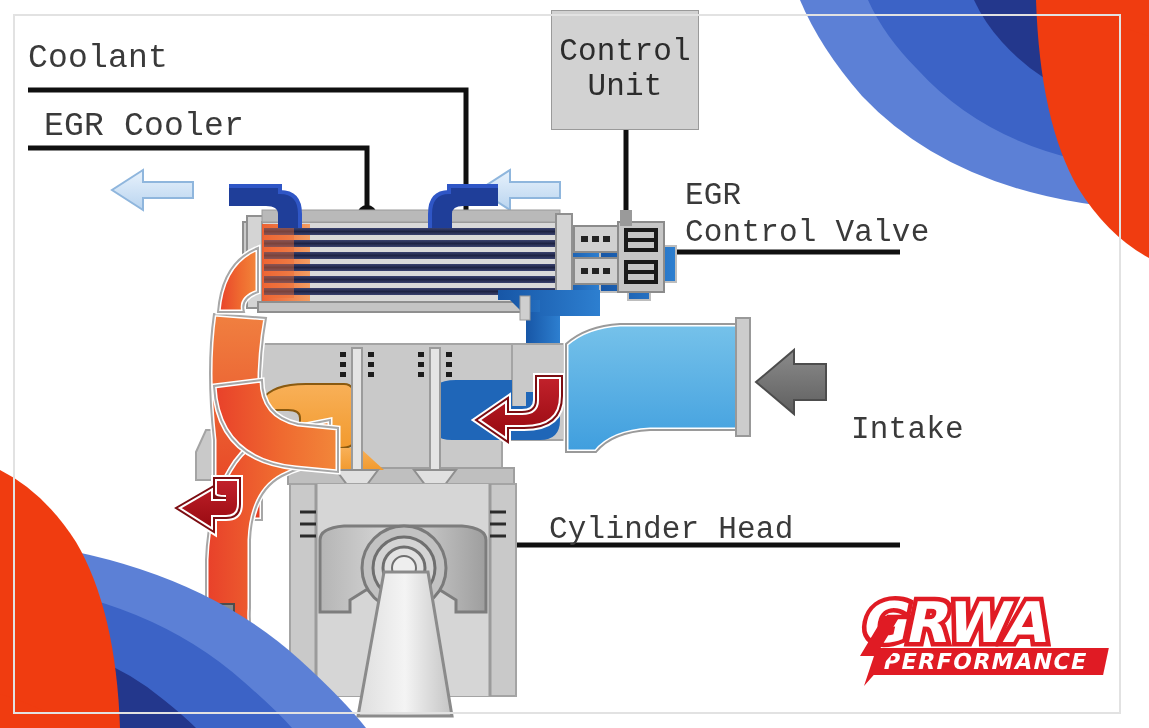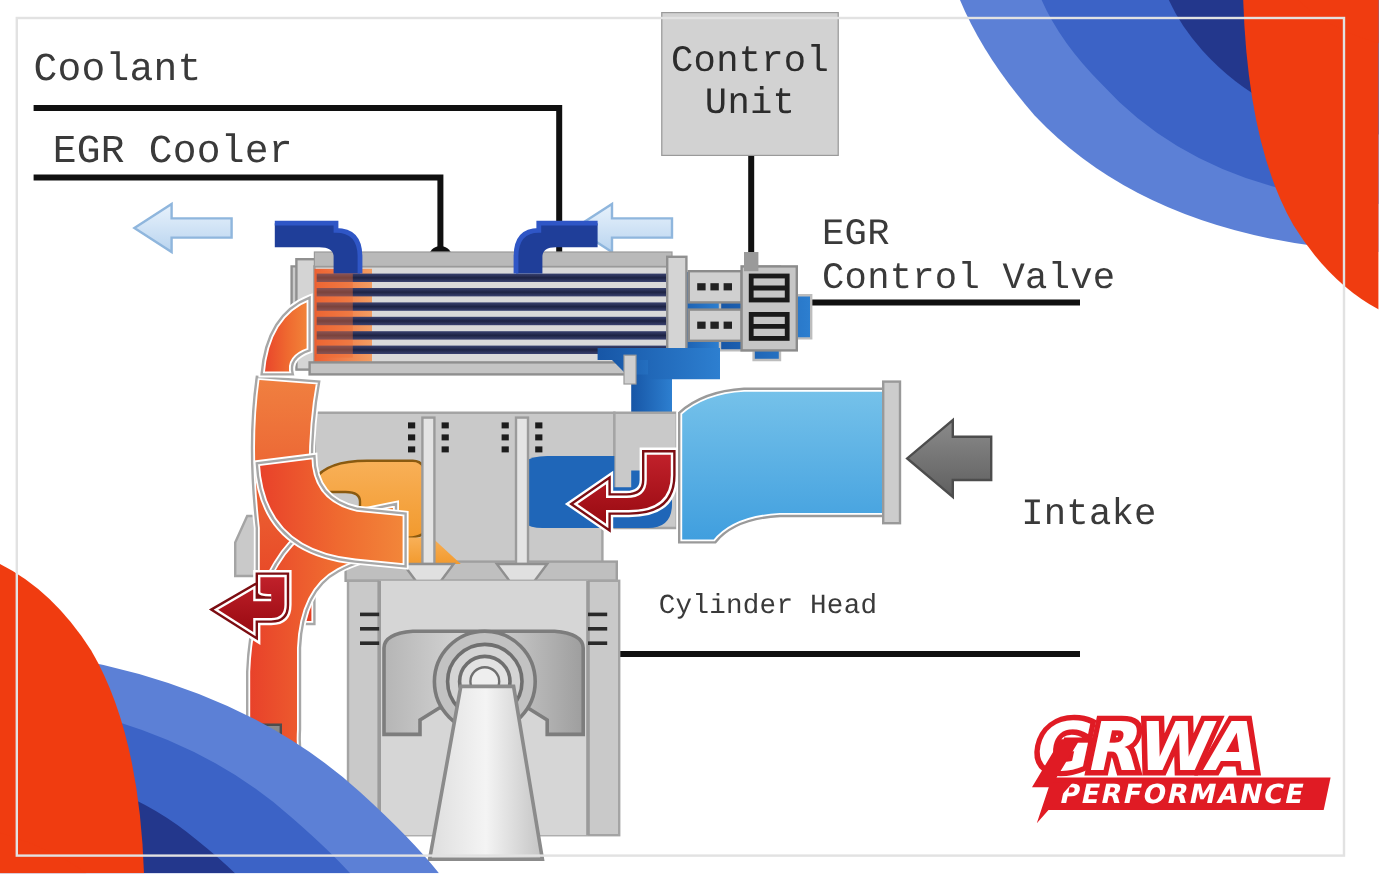--- a/index.html
+++ b/index.html
@@ -46,21 +46,21 @@
     left:551px;top:10px;width:148px;height:120px;
     display:flex;flex-direction:column;align-items:center;justify-content:center;
     font-size:31px;line-height:1.12;text-align:center;
     background:#d2d2d2;border:1px solid #9a9a9a;box-sizing:border-box;
     color:#2c2c2c;
   }
   #label-egr-valve{
     left:685px;top:178px;font-size:31px;line-height:1.18;
   }
   #label-intake{left:812px;top:412px;font-size:31px;margin-left:39px;}
-  #label-cylinder-head{left:549px;top:492px;font-size:23px;}
+  #label-cylinder-head{left:549px;top:512px;font-size:31px;}
   #label-exhaust{left:120px;top:650px;font-size:31px;}
   
   #grwa-logo{
     position:absolute;left:838px;top:586px;width:290px;height:104px;
   }
 </style>
 </head>
 <body>
 
 <div id="stage">

